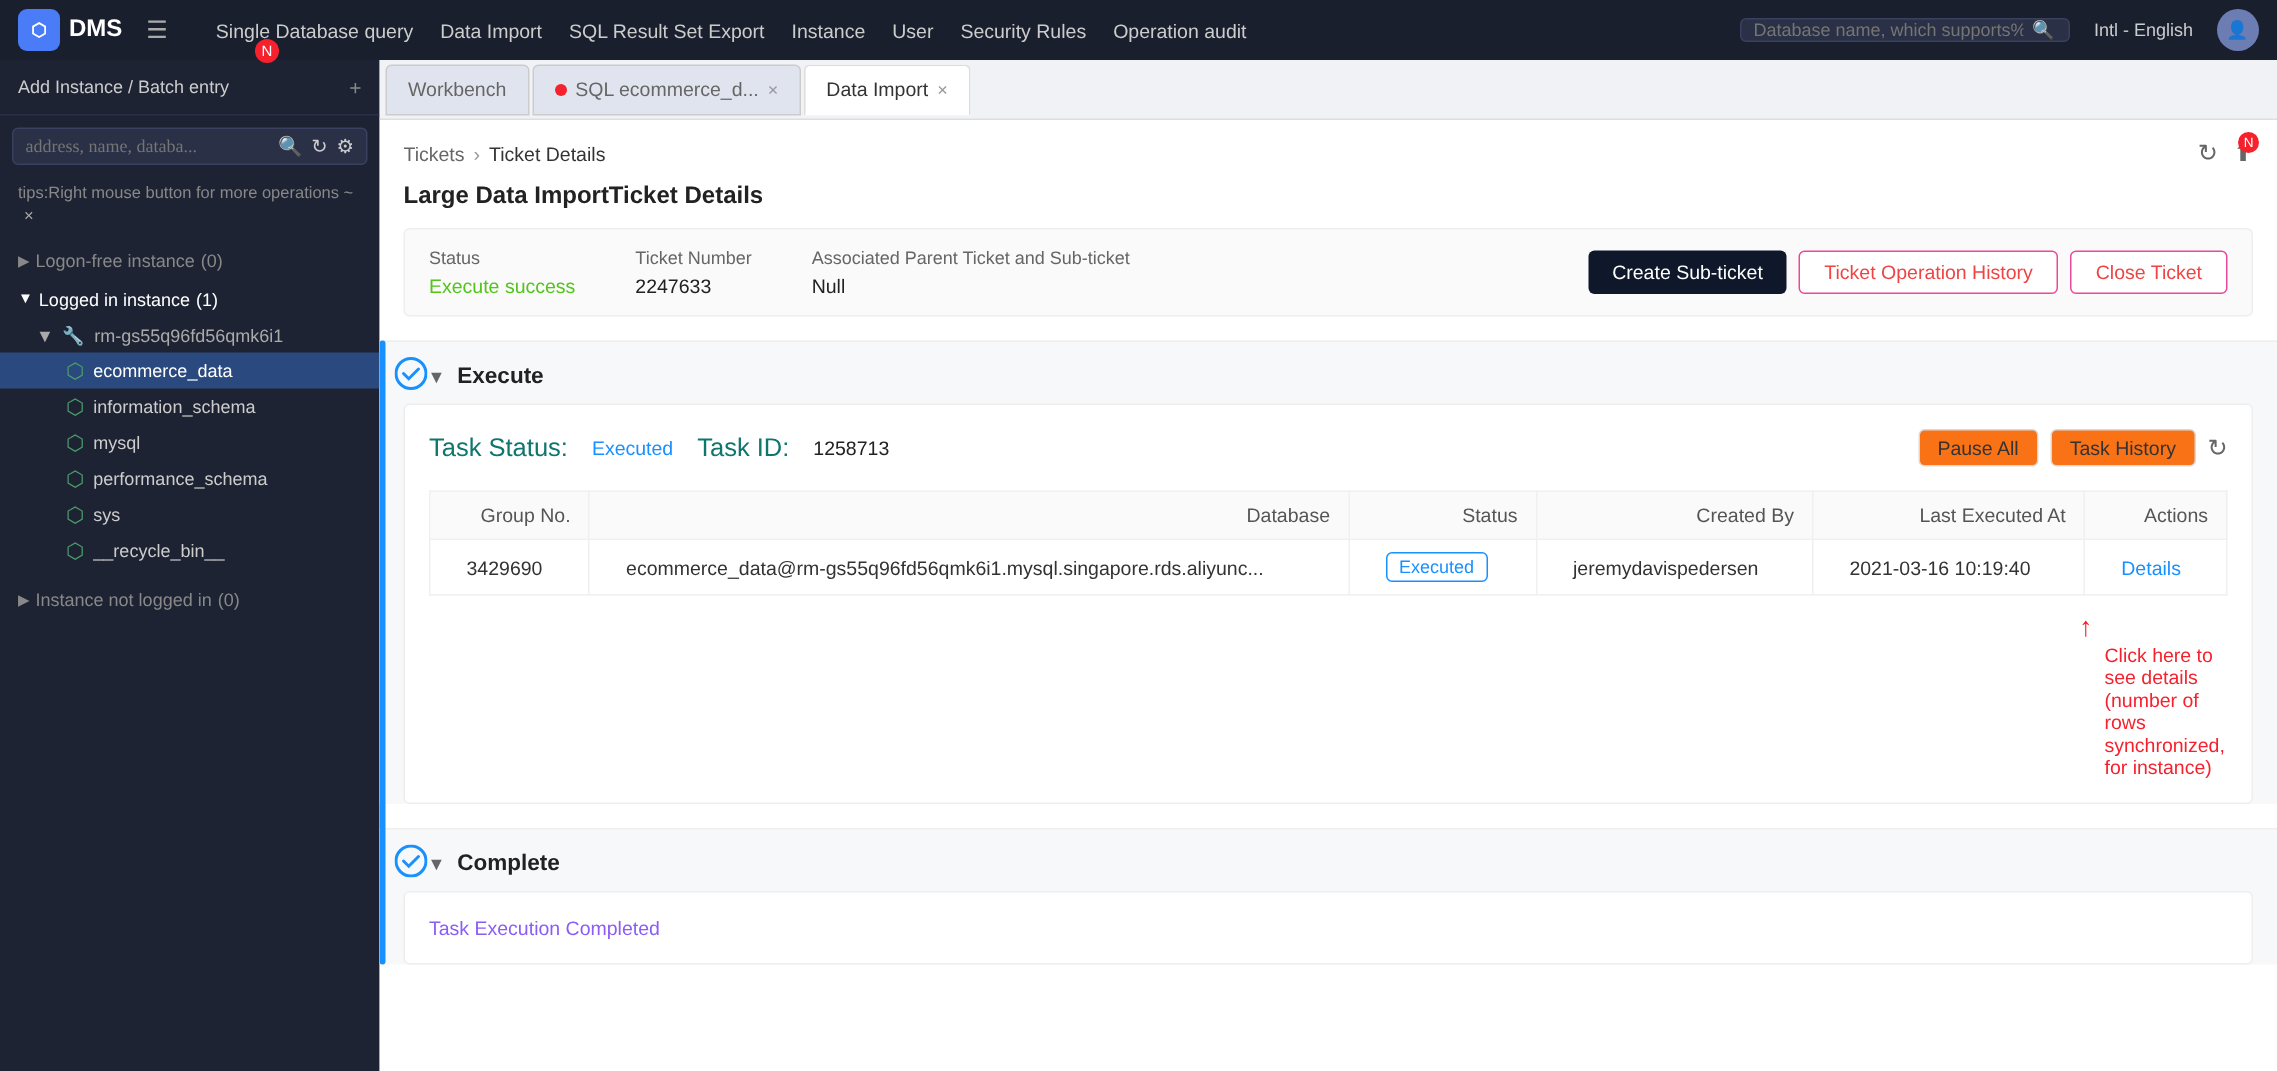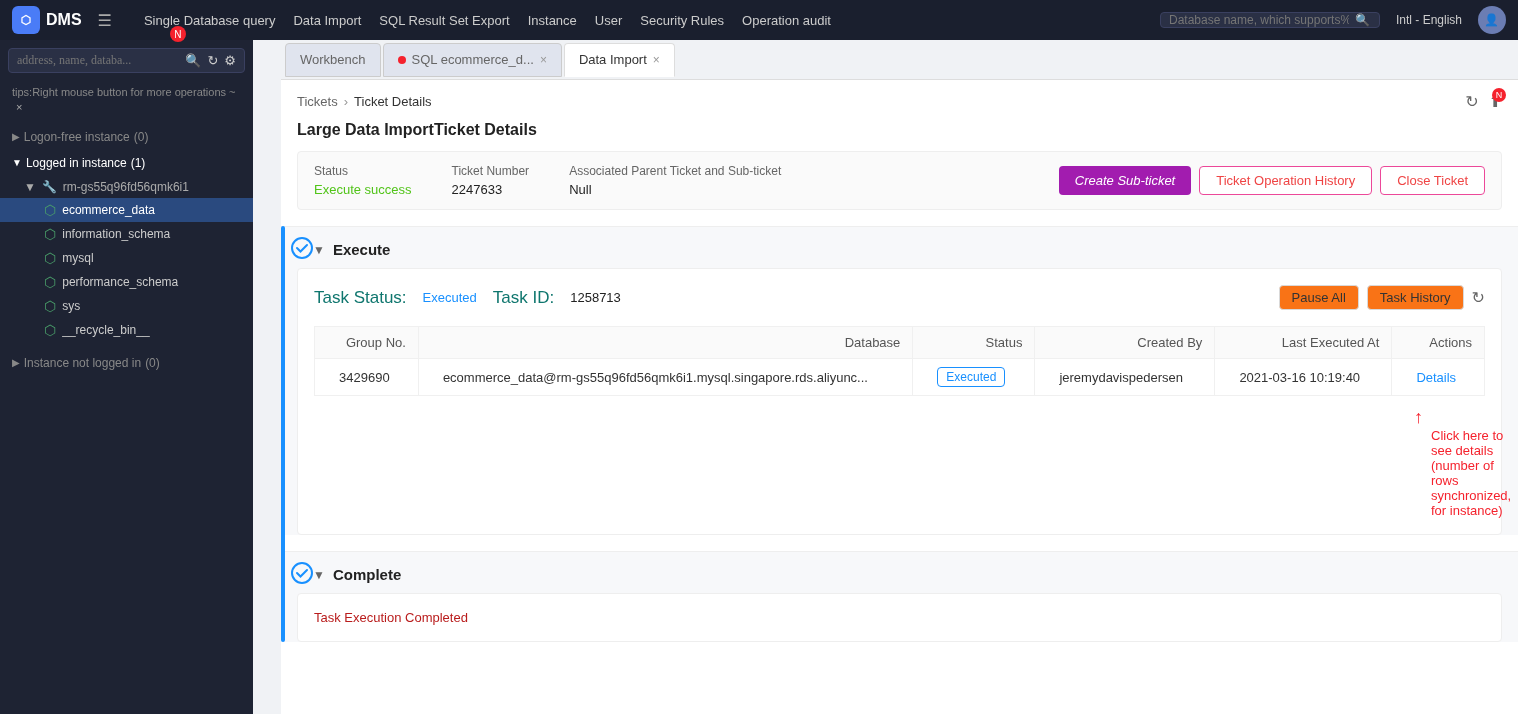--- a/index.html
+++ b/index.html
@@ -34,21 +34,21 @@
     .sidebar-tips { font-size: 11px; color: #888; padding: 4px 12px 8px; line-height: 1.4; }
     .sidebar-section { padding: 6px 12px; font-size: 12px; color: #888; cursor: pointer; display: flex; align-items: center; gap: 4px; }
     .sidebar-section.active { color: #fff; }
     .sidebar-section .arrow { font-size: 10px; }
     .sidebar-instance { padding: 4px 12px 4px 24px; font-size: 12px; color: #aaa; cursor: pointer; display: flex; align-items: center; gap: 6px; }
     .sidebar-db { padding: 4px 12px 4px 44px; font-size: 12px; color: #ccc; cursor: pointer; display: flex; align-items: center; gap: 6px; }
     .sidebar-db.selected { background: #2a4a7f; color: #fff; }
     .sidebar-db .db-icon { color: #4a9f6a; font-size: 14px; }
 
     
-    .main { flex: 1; display: flex; flex-direction: column; overflow: hidden; margin-left: 28px; }
+    .main { flex: 1; display: flex; flex-direction: column; overflow: hidden; }
 
     
     .tabs-bar { display: flex; align-items: center; background: #f0f2f5; border-bottom: 1px solid #ddd; height: 40px; padding: 0 4px; gap: 2px; }
     .tab { display: flex; align-items: center; padding: 0 14px; height: 34px; border-radius: 4px 4px 0 0; font-size: 13px; cursor: pointer; gap: 6px; border: 1px solid transparent; }
     .tab.inactive { background: #e0e4ee; color: #666; border-color: #ccc; }
     .tab.active { background: #fff; color: #333; border-color: #ddd; border-bottom-color: #fff; }
     .tab .close-btn { font-size: 12px; color: #999; cursor: pointer; }
     .tab .tab-dot { width: 8px; height: 8px; background: #f5222d; border-radius: 50%; }
 
     
@@ -62,21 +62,21 @@
     
     .page-title { font-size: 16px; font-weight: bold; color: #222; padding: 4px 16px 12px; }
 
     
     .status-bar { display: flex; align-items: center; border: 1px solid #eee; border-radius: 4px; margin: 0 16px 16px; padding: 12px 16px; gap: 40px; background: #fafafa; }
     .status-item { display: flex; flex-direction: column; gap: 4px; }
     .status-label { font-size: 12px; color: #666; }
     .status-value { font-size: 13px; color: #222; }
     .status-value.success { color: #52c41a; }
     .ticket-actions { margin-left: auto; display: flex; gap: 8px; }
-    .btn-primary { background: #a21caf; color: #fff; border: none; border-radius: 4px; padding: 6px 16px; font-size: 13px; cursor: pointer; font-style: italic; }
+    .btn-primary { background: #0f172a; color: #fff; border: none; border-radius: 4px; padding: 6px 16px; font-size: 13px; cursor: pointer; }
     .btn-default { background: #fff; color: #ef4444; border: 1px solid #ec4899; border-radius: 4px; padding: 6px 16px; font-size: 13px; cursor: pointer; }
 
     
     .section-wrapper { margin: 0 0 16px 0; background: #f7f8fa; border-top: 1px solid #eee; }
     .section-header { display: flex; align-items: center; gap: 8px; padding: 14px 16px 10px 32px; font-size: 15px; font-weight: 600; color: #222; }
 
     
     .execute-content { background: #fff; margin: 0 16px 16px; border: 1px solid #eee; border-radius: 4px; padding: 16px; }
     .task-info { display: flex; align-items: center; gap: 16px; margin-bottom: 16px; }
     .task-info-label { color: #0f766e; font-size: 17px; }
@@ -88,21 +88,21 @@
     
     .data-table { width: 100%; border-collapse: collapse; }
     .data-table th { background: #fafafa; border: 1px solid #f0f0f0; padding: 8px 12px; text-align: right; font-weight: 500; color: #555; font-size: 13px; }
     .data-table td { border: 1px solid #f0f0f0; padding: 8px 24px; font-size: 13px; color: #333; }
     .status-badge { border: 1px solid #1890ff; color: #1890ff; border-radius: 4px; padding: 2px 8px; font-size: 12px; display: inline-block; }
     .link-btn { color: #1890ff; cursor: pointer; text-decoration: none; }
 
     
     .complete-section { margin: 0 0 16px; background: #f7f8fa; border-top: 1px solid #eee; }
     .complete-content { background: #fff; margin: 0 16px 16px; border: 1px solid #eee; border-radius: 4px; padding: 16px; }
-    .complete-text { color: #b91c1c; font-size: 13px; }
+    .complete-text { color: #8b5cf6; font-size: 13px; }
 
     
     .icon-refresh { font-size: 16px; color: #666; cursor: pointer; }
   </style>
 </head>
 <body>
 
 <div class="top-nav">
   <div class="logo">
     <div class="logo-icon">⬡</div>
@@ -125,20 +125,24 @@
     <input type="text" placeholder="Database name, which supports% fuzzy matc..." style="">
     <span>🔍</span>
   </div>
   <span class="lang-selector">Intl - English</span>
   <div class="avatar">👤</div>
 </div>
 
 <div class="layout">
 
   <div class="sidebar">
+    <div class="sidebar-header">
+      <span class="add-btn">Add Instance / Batch entry</span>
+      <span class="icon-btn">+</span>
+    </div>
     <div class="sidebar-search">
       <input type="text" placeholder="address, name, databa..." style="">
       <span>🔍</span>
       <span>↻</span>
       <span>⚙</span>
     </div>
     <div class="sidebar-tips">
       <span>tips:Right mouse button for more operations ~</span>
       <span style="margin-left:4px; color:#aaa; cursor:pointer;">×</span>
     </div>

